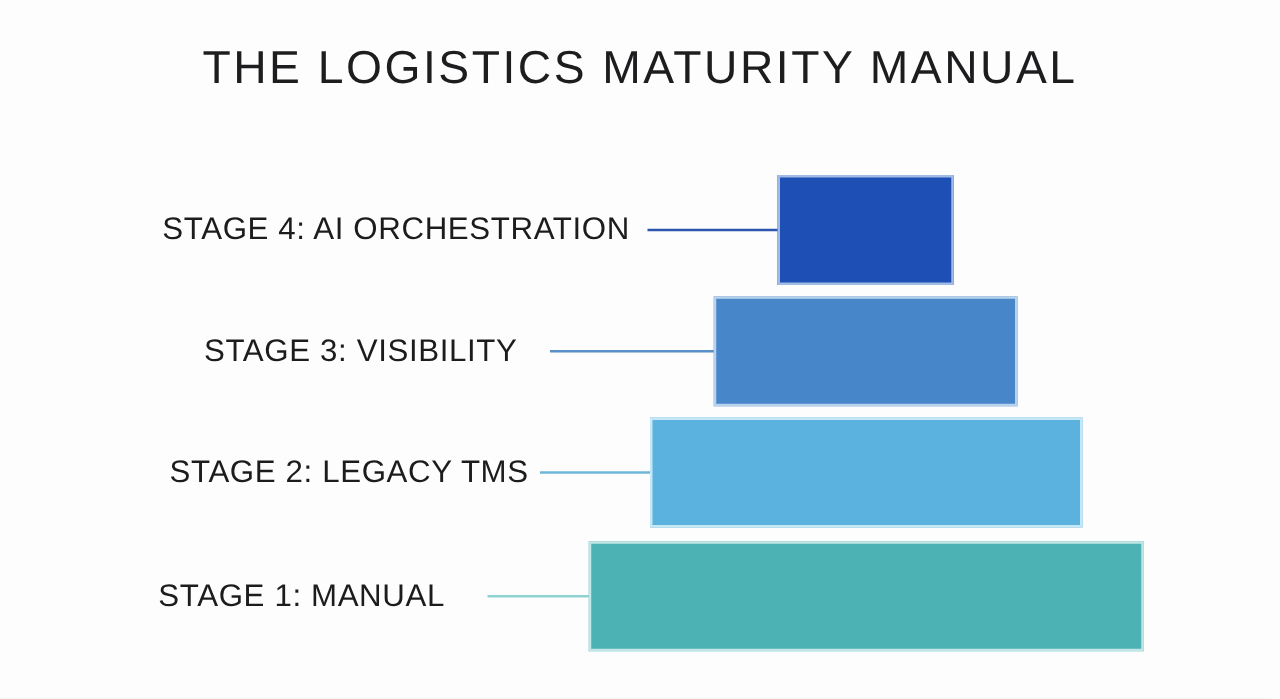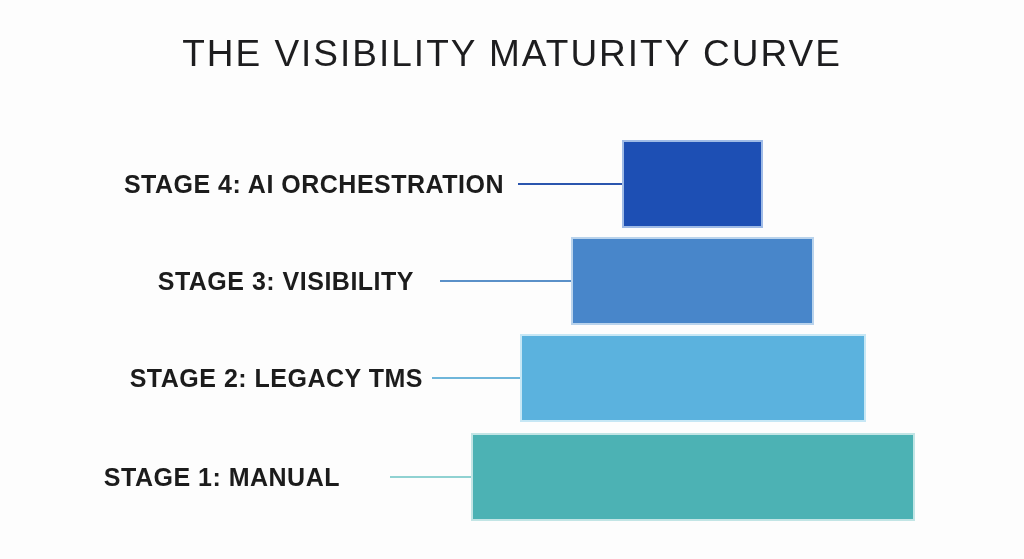--- a/index.html
+++ b/index.html
@@ -15,38 +15,38 @@
     position:absolute;
     top:33px;left:0;right:0;
     margin:0;
     text-align:center;
     font-size:37px;
     font-weight:500;
     letter-spacing:2px;
     color:#1d1d1f;
     white-space:nowrap;
   }
-  .row{position:absolute;left:0;width:1024px;height:88px;font-weight:bold;}
+  .row{position:absolute;left:0;width:1024px;height:88px;}
   .row-4{top:140px;}
   .row-3{top:237px;}
   .row-2{top:334px;}
   .row-1{top:433px;}
   .stage-label{
     position:absolute;
     top:50%;
     transform:translateY(-50%);
     font-size:25px;
     letter-spacing:0.5px;
     color:#1c1c1c;
     white-space:nowrap;
   }
   .row-4 .stage-label{right:520px;}
   .row-3 .stage-label{right:610px;}
   .row-2 .stage-label{right:601px;}
-  .row-1 .stage-label{right:684px;}
+  .row-1 .stage-label{right:668px;}
   .connector{
     position:absolute;
     top:50%;
     transform:translateY(-50%);
     height:2px;
     background:#888;
   }
   .row-4 .connector{left:518px;width:105px;}
   .row-3 .connector{left:440px;width:132px;}
   .row-2 .connector{left:432px;width:89px;}
@@ -60,21 +60,21 @@
   }
   .row-4 .bar{left:622px;}
   .row-3 .bar{left:571px;}
   .row-2 .bar{left:520px;}
   .row-1 .bar{left:471px;}
 </style>
 </head>
 <body>
 
 <div class="canvas">
-  <h1 class="title">THE VISIBILITY MATURITY CURVE</h1>
+  <h1 class="title">THE LOGISTICS MATURITY MANUAL</h1>
 
   <div class="row row-4">
     <span class="stage-label">STAGE 4: AI ORCHESTRATION</span>
     <span class="connector" style="background: rgb(43, 85, 174);"></span>
     <span class="bar" style="background: rgb(29, 79, 180); border-color: rgb(159, 187, 230); width: 141px;"></span>
   </div>
 
   <div class="row row-3">
     <span class="stage-label">STAGE 3: VISIBILITY</span>
     <span class="connector" style="background: rgb(90, 144, 200);"></span>

